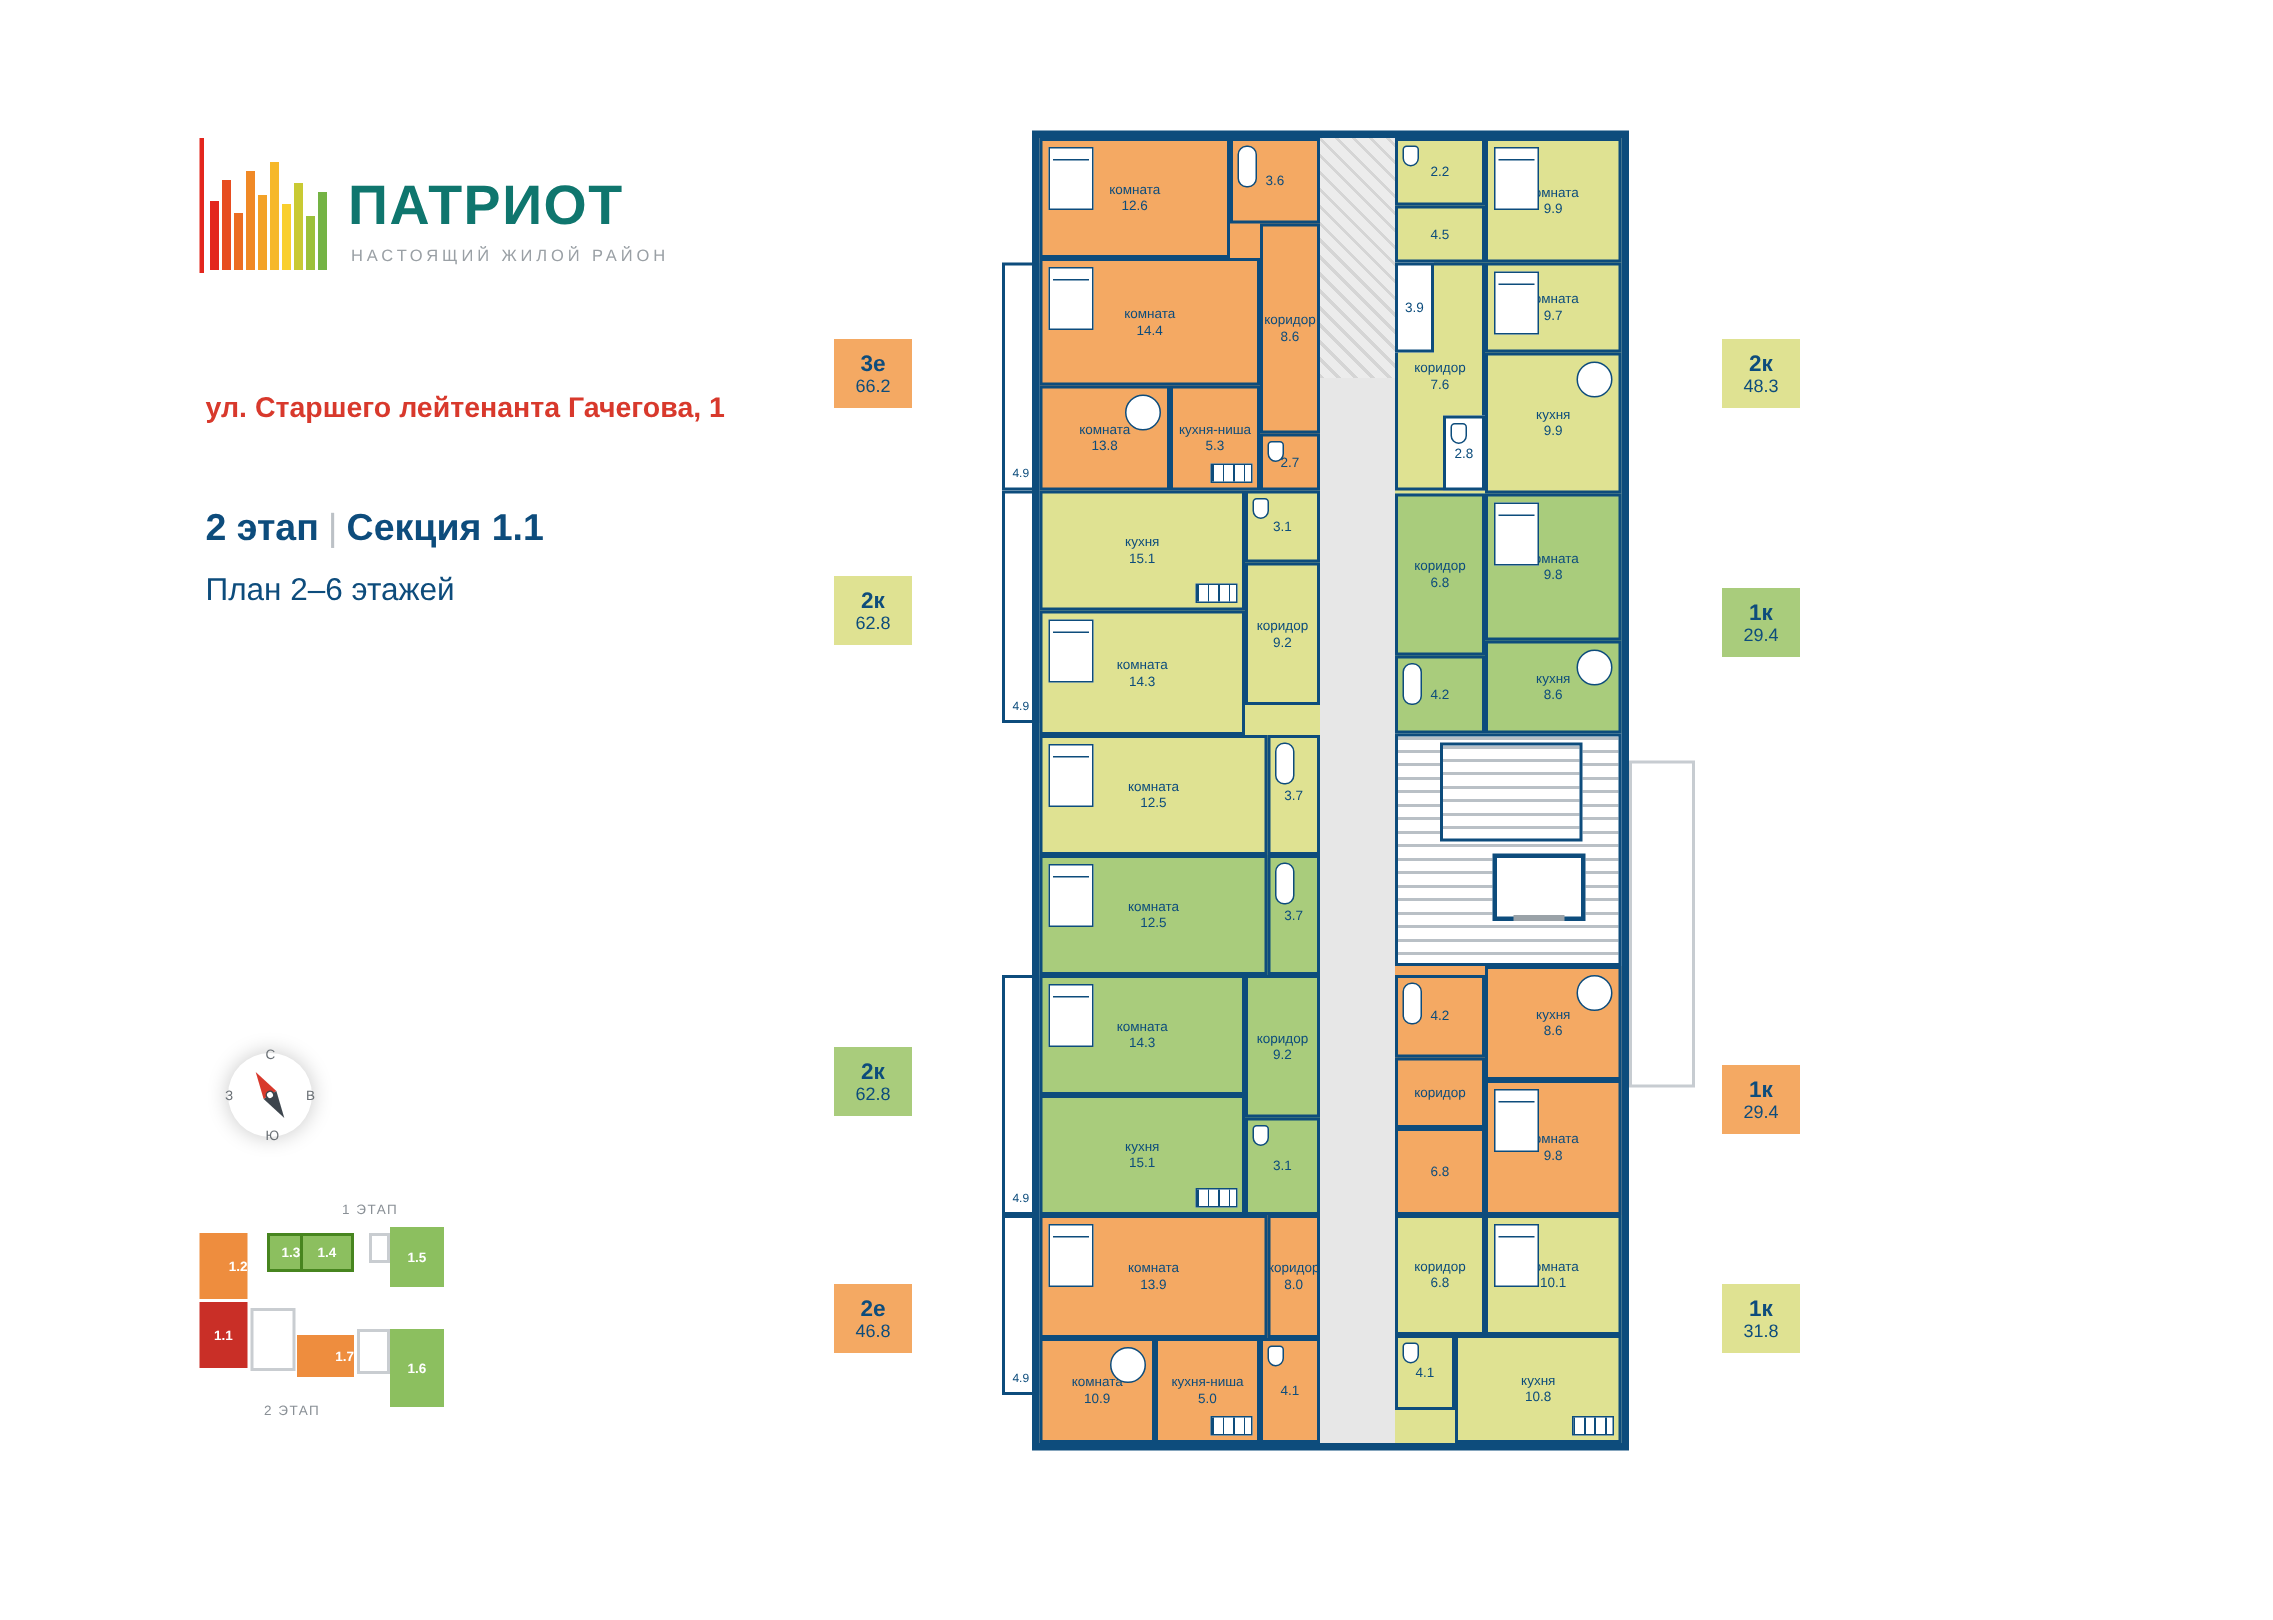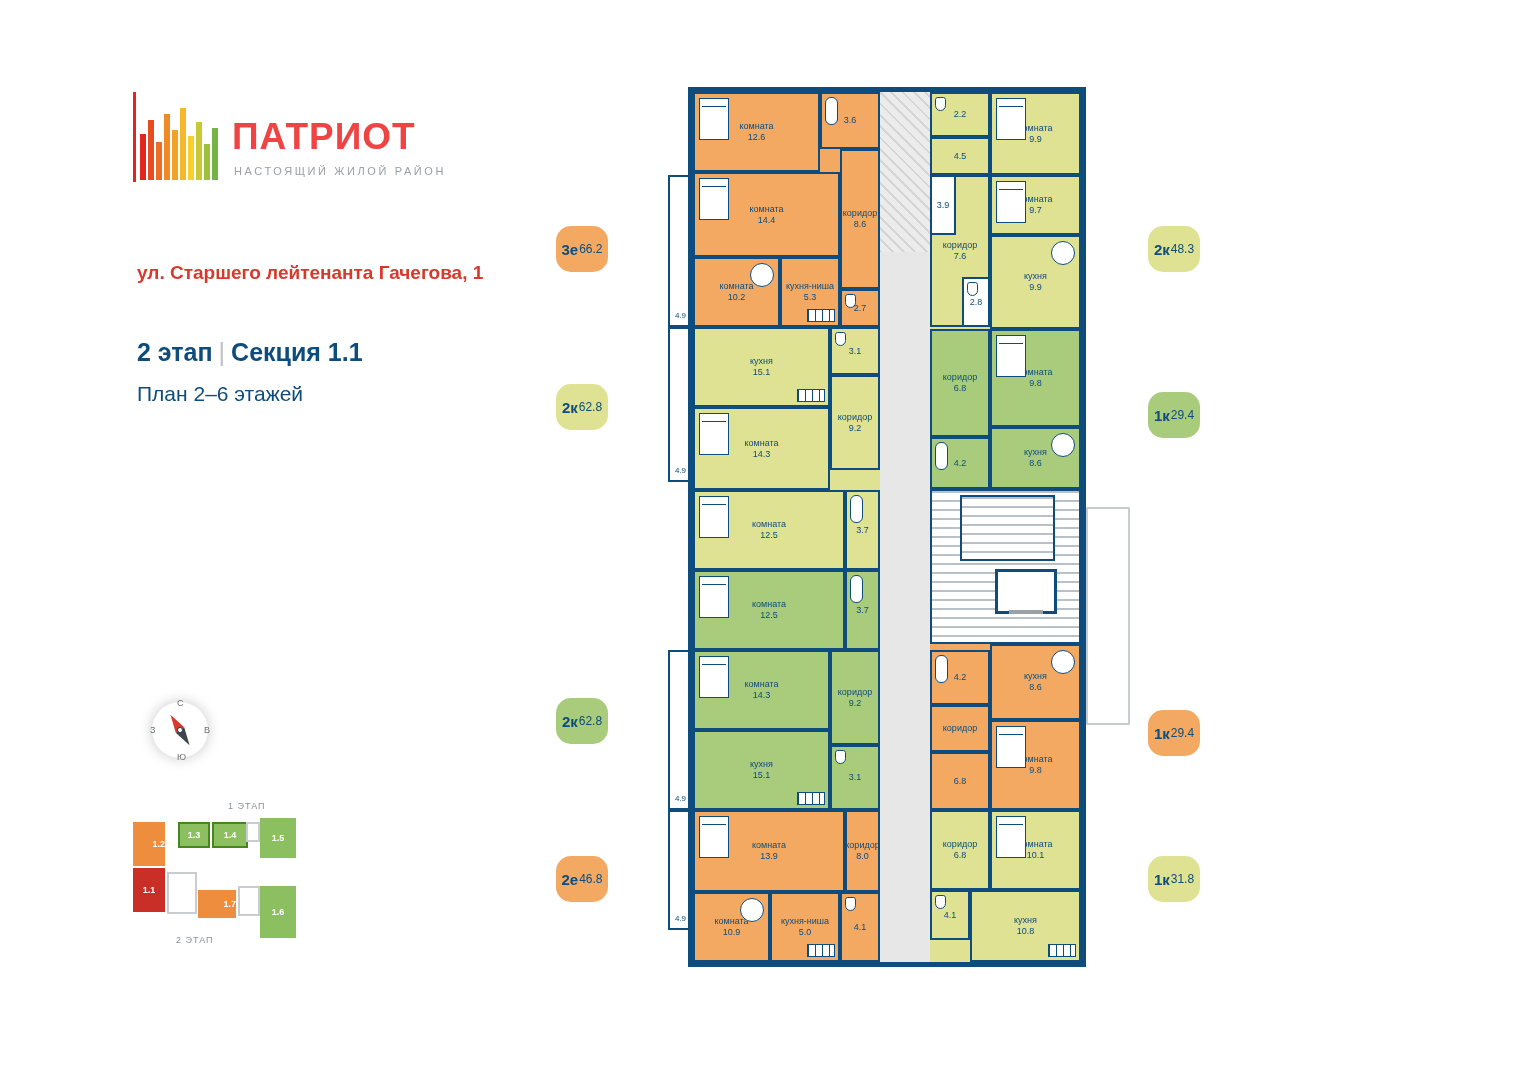--- a/index.html
+++ b/index.html
@@ -6,21 +6,21 @@
   body{
     width:1515px;height:1080px;position:relative;overflow:hidden;
     background:#ffffff;font-family:"Liberation Sans",sans-serif;
   }
   *{box-sizing:border-box;}
 
   
   #logo-redline{position:absolute;left:133px;top:92px;width:3px;height:90px;background:#e3261d;}
   #logo-bars{position:absolute;left:140px;top:95px;height:85px;display:flex;align-items:flex-end;gap:2px;}
   #logo-bars .bar{width:6px;}
-  #logo-title{position:absolute;left:232px;top:116px;font-size:37px;font-weight:bold;color:#ef4444;letter-spacing:1px;}
+  #logo-title{position:absolute;left:232px;top:116px;font-size:37px;font-weight:bold;color:#0f766e;letter-spacing:1px;}
   #logo-sub{position:absolute;left:234px;top:165px;font-size:11px;color:#9aa0a5;letter-spacing:2.6px;}
 
   
   #address{position:absolute;left:137px;top:262px;font-size:19px;font-weight:bold;color:#d8392c;}
   #stage-line{position:absolute;left:137px;top:338px;font-size:25px;color:#0d4c7c;text-align:center;}
   #stage-line .stage{font-weight:bold;}
   #stage-line .divider{color:#bcc1c6;font-weight:normal;padding:0 6px;}
   #stage-line .section{font-weight:bold;}
   #plan-line{position:absolute;left:137px;top:382px;font-size:21px;color:#0d4c7c;}
 
@@ -38,21 +38,21 @@
   #siteplan{position:absolute;left:128px;top:795px;width:190px;height:155px;}
   #siteplan .sl{position:absolute;font-size:9px;color:#8a9096;letter-spacing:1px;}
   .sb{position:absolute;display:flex;align-items:center;justify-content:center;color:#fff;font-weight:bold;font-size:9px;}
   .sb.orange{background:#ee8d3e;justify-content:flex-end;}
   .sb.red{background:#c92f27;}
   .sb.green{background:#8cbf5f;}
   .sb.green2{background:#8cbf5f;border:2px solid #47851f;}
   .sb.conn{background:#fff;border:2px solid #c9cdd1;}
 
   
-  .badge{position:absolute;width:52px;height:46px;display:flex;align-items:center;justify-content:center;gap:1px;border-radius:15px;}
+  .badge{position:absolute;width:52px;height:46px;display:flex;flex-direction:column;align-items:center;justify-content:center;gap:1px;}
   .badge .bt{font-weight:bold;font-size:15px;color:#0d4c7c;line-height:1;}
   .badge .ba{font-size:12px;color:#0d4c7c;line-height:1;}
   .badge.orange{background:#f4a963;}
   .badge.lime{background:#dfe292;}
   .badge.green{background:#a9cc7c;}
 
   
   #plan{position:absolute;left:665px;top:92px;width:470px;height:878px;}
   #plan .area{position:absolute;}
   .area.orange{background:#f4a963;}
@@ -124,21 +124,21 @@
 <div class="sb orange" style="left: 5px; top: 27px; width: 32px; height: 44px;">
       <span>1.2</span>
     </div>
     <div class="sb red" style="left: 5px; top: 73px; width: 32px; height: 44px;">
       <span>1.1</span>
     </div>
     <div class="sb conn" style="left: 39px; top: 77px; width: 30px; height: 42px;"></div>
     <div class="sb green2" style="left: 50px; top: 27px; width: 32px; height: 26px;">
       <span>1.3</span>
     </div>
-    <div class="sb green2" style="left: 84px; top: 27px; width: 36px; height: 26px;">
+    <div class="sb green2" style="left: 72px; top: 27px; width: 36px; height: 26px;">
       <span>1.4</span>
     </div>
     <div class="sb conn" style="left: 118px; top: 27px; width: 14px; height: 20px;"></div>
     <div class="sb green" style="left: 132px; top: 23px; width: 36px; height: 40px;">
       <span>1.5</span>
     </div>
     <div class="sb green" style="left: 132px; top: 91px; width: 36px; height: 52px; justify-content: center;">
       <span>1.6</span>
     </div>
     <div class="sb conn" style="left: 110px; top: 91px; width: 22px; height: 30px;"></div>
@@ -184,21 +184,21 @@
     <div class="room" style="left: 175px; top: 57px; width: 40px; height: 140px;">
       <div class="rl">
         <div>коридор</div>
         <div>8.6</div>
       </div>
     </div>
     <div class="room" style="left: 28px; top: 165px; width: 87px; height: 70px;">
       <div class="furn table"></div>
       <div class="rl">
         <div>комната</div>
-        <div>10.2</div>
+        <div>13.8</div>
       </div>
     </div>
     <div class="room" style="left: 115px; top: 165px; width: 60px; height: 70px;">
       <div class="furn stove"></div>
       <div class="rl">
         <div>кухня-ниша</div>
         <div>5.3</div>
       </div>
     </div>
     <div class="room" style="left: 175px; top: 197px; width: 40px; height: 38px;">

